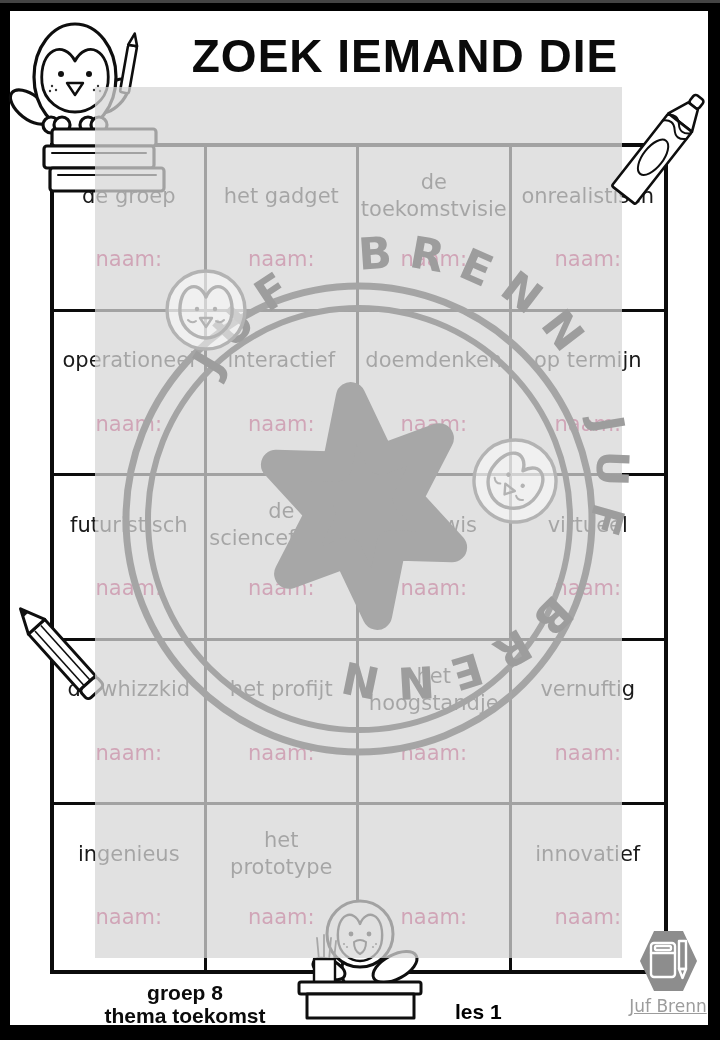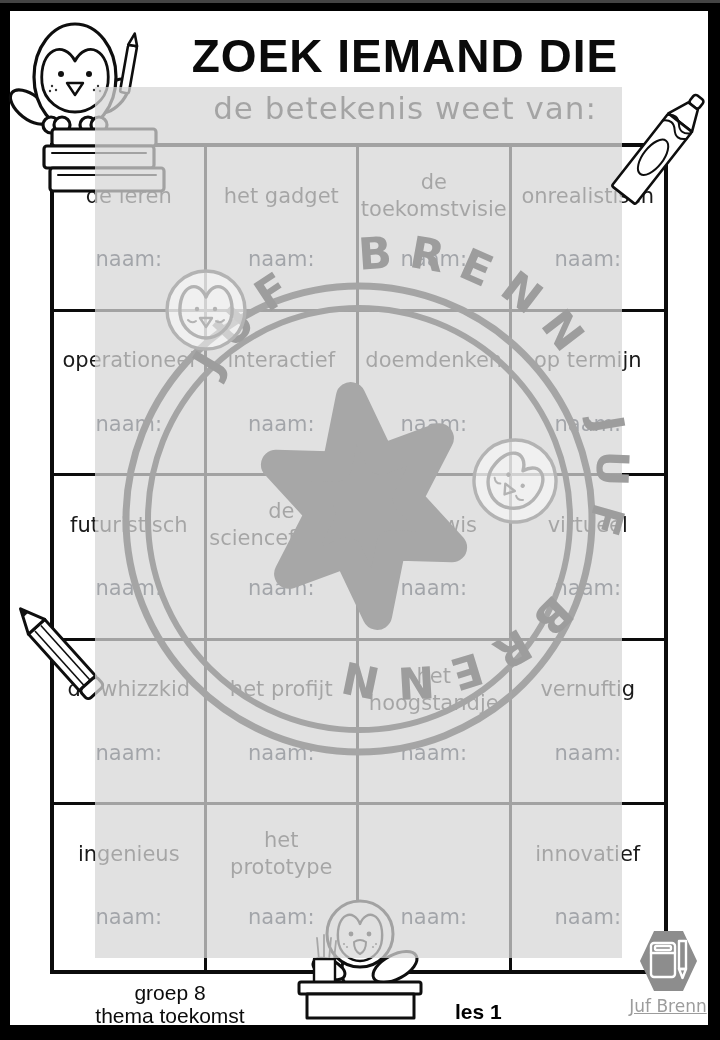--- a/index.html
+++ b/index.html
@@ -20,57 +20,56 @@
   
   .grid{position:absolute;left:50px;top:140px;width:618px;height:831px;box-sizing:border-box;
     border:4px solid #0c0c0c;display:grid;grid-template-columns:repeat(4,1fr);
     grid-template-rows:repeat(5,1fr);z-index:1;}
   .cell{position:relative;box-sizing:border-box;border-right:3px solid #0c0c0c;border-bottom:3px solid #0c0c0c;}
   .cell:nth-child(4n){border-right:none;}
   .cell:nth-child(n+17){border-bottom:none;}
   .word{position:absolute;top:20px;left:6px;right:6px;min-height:58px;display:flex;
     align-items:center;justify-content:center;text-align:center;font-size:21px;line-height:27px;
     color:#1a1a1a;}
-  .naam{position:absolute;top:100px;left:0;width:100%;text-align:center;font-size:21px;color:#0f172a;}
+  .naam{position:absolute;top:100px;left:0;width:100%;text-align:center;font-size:21px;color:#be185d;}
 
   .art{position:absolute;left:0;top:0;pointer-events:none;}
   #base-art{z-index:2;}
   
   .overlay{position:absolute;left:95px;top:84px;width:527px;height:871px;
     background:rgba(214,214,214,0.74);z-index:5;}
   #watermark-art{z-index:6;}
   #top-art{z-index:7;}
 
   .wm-ring-text{font-family:"DejaVu Sans",sans-serif;font-weight:bold;font-size:44px;
     letter-spacing:15px;word-spacing:26px;fill:#9d9d9d;}
 
-  .footer-left{position:absolute;left:60px;top:978px;width:220px;text-align:center;z-index:4;
-    font-family:"Liberation Sans",sans-serif;font-weight:400;color:#0b0b0b;font-size:21px;line-height:23px;}
+  .footer-left{position:absolute;left:75px;top:978px;width:220px;text-align:center;z-index:4;
+    font-family:"Liberation Sans",sans-serif;font-weight:700;color:#0b0b0b;font-size:21px;line-height:23px;}
   .footer-les{position:absolute;left:455px;top:997px;width:115px;text-align:left;z-index:4;
     font-family:"Liberation Sans",sans-serif;font-weight:900;color:#000000;font-size:21px;}
   .brand-text{position:absolute;left:618px;top:993px;width:100px;text-align:center;z-index:8;
     font-size:17px;color:#9c9c9c;text-decoration:underline;}
   #logo-art{z-index:8;}
 </style>
 </head>
 <body>
 
 <div id="sheet">
 
   <div class="bar" id="bar-top"></div>
   <div class="bar" id="bar-left"></div>
   <div class="bar" id="bar-right"></div>
   <div class="bar" id="bar-bottom"></div>
 
   <div class="page-title">ZOEK IEMAND DIE</div>
-  <div class="page-subtitle">de betekenis weet van:</div>
 
   <div class="grid" id="grid">
       <div class="cell">
-        <div class="word">de leren</div>
+        <div class="word">de groep</div>
         <div class="naam">naam:</div>
       </div>
       <div class="cell">
         <div class="word">het gadget</div>
         <div class="naam">naam:</div>
       </div>
       <div class="cell">
         <div class="word">de toekomstvisie</div>
         <div class="naam">naam:</div>
       </div>

